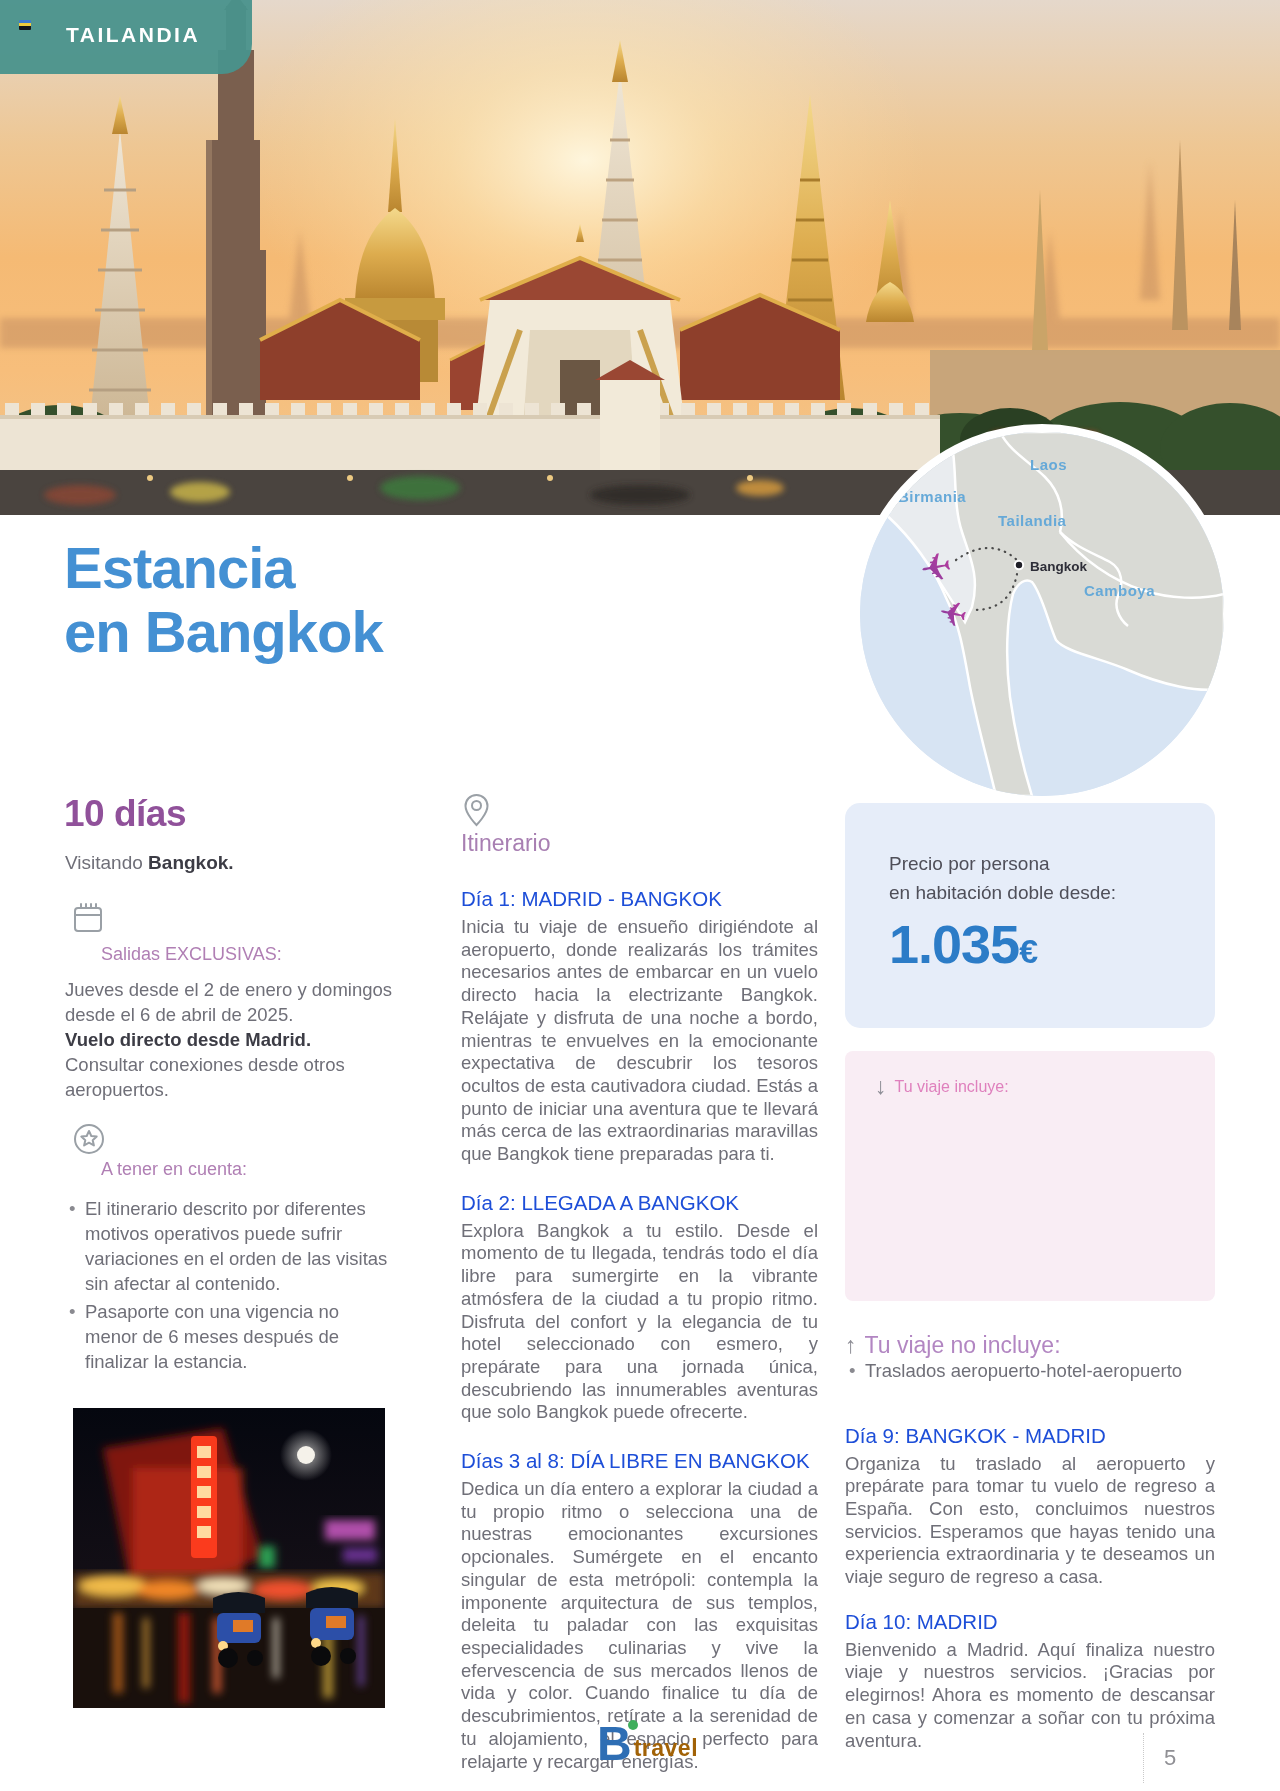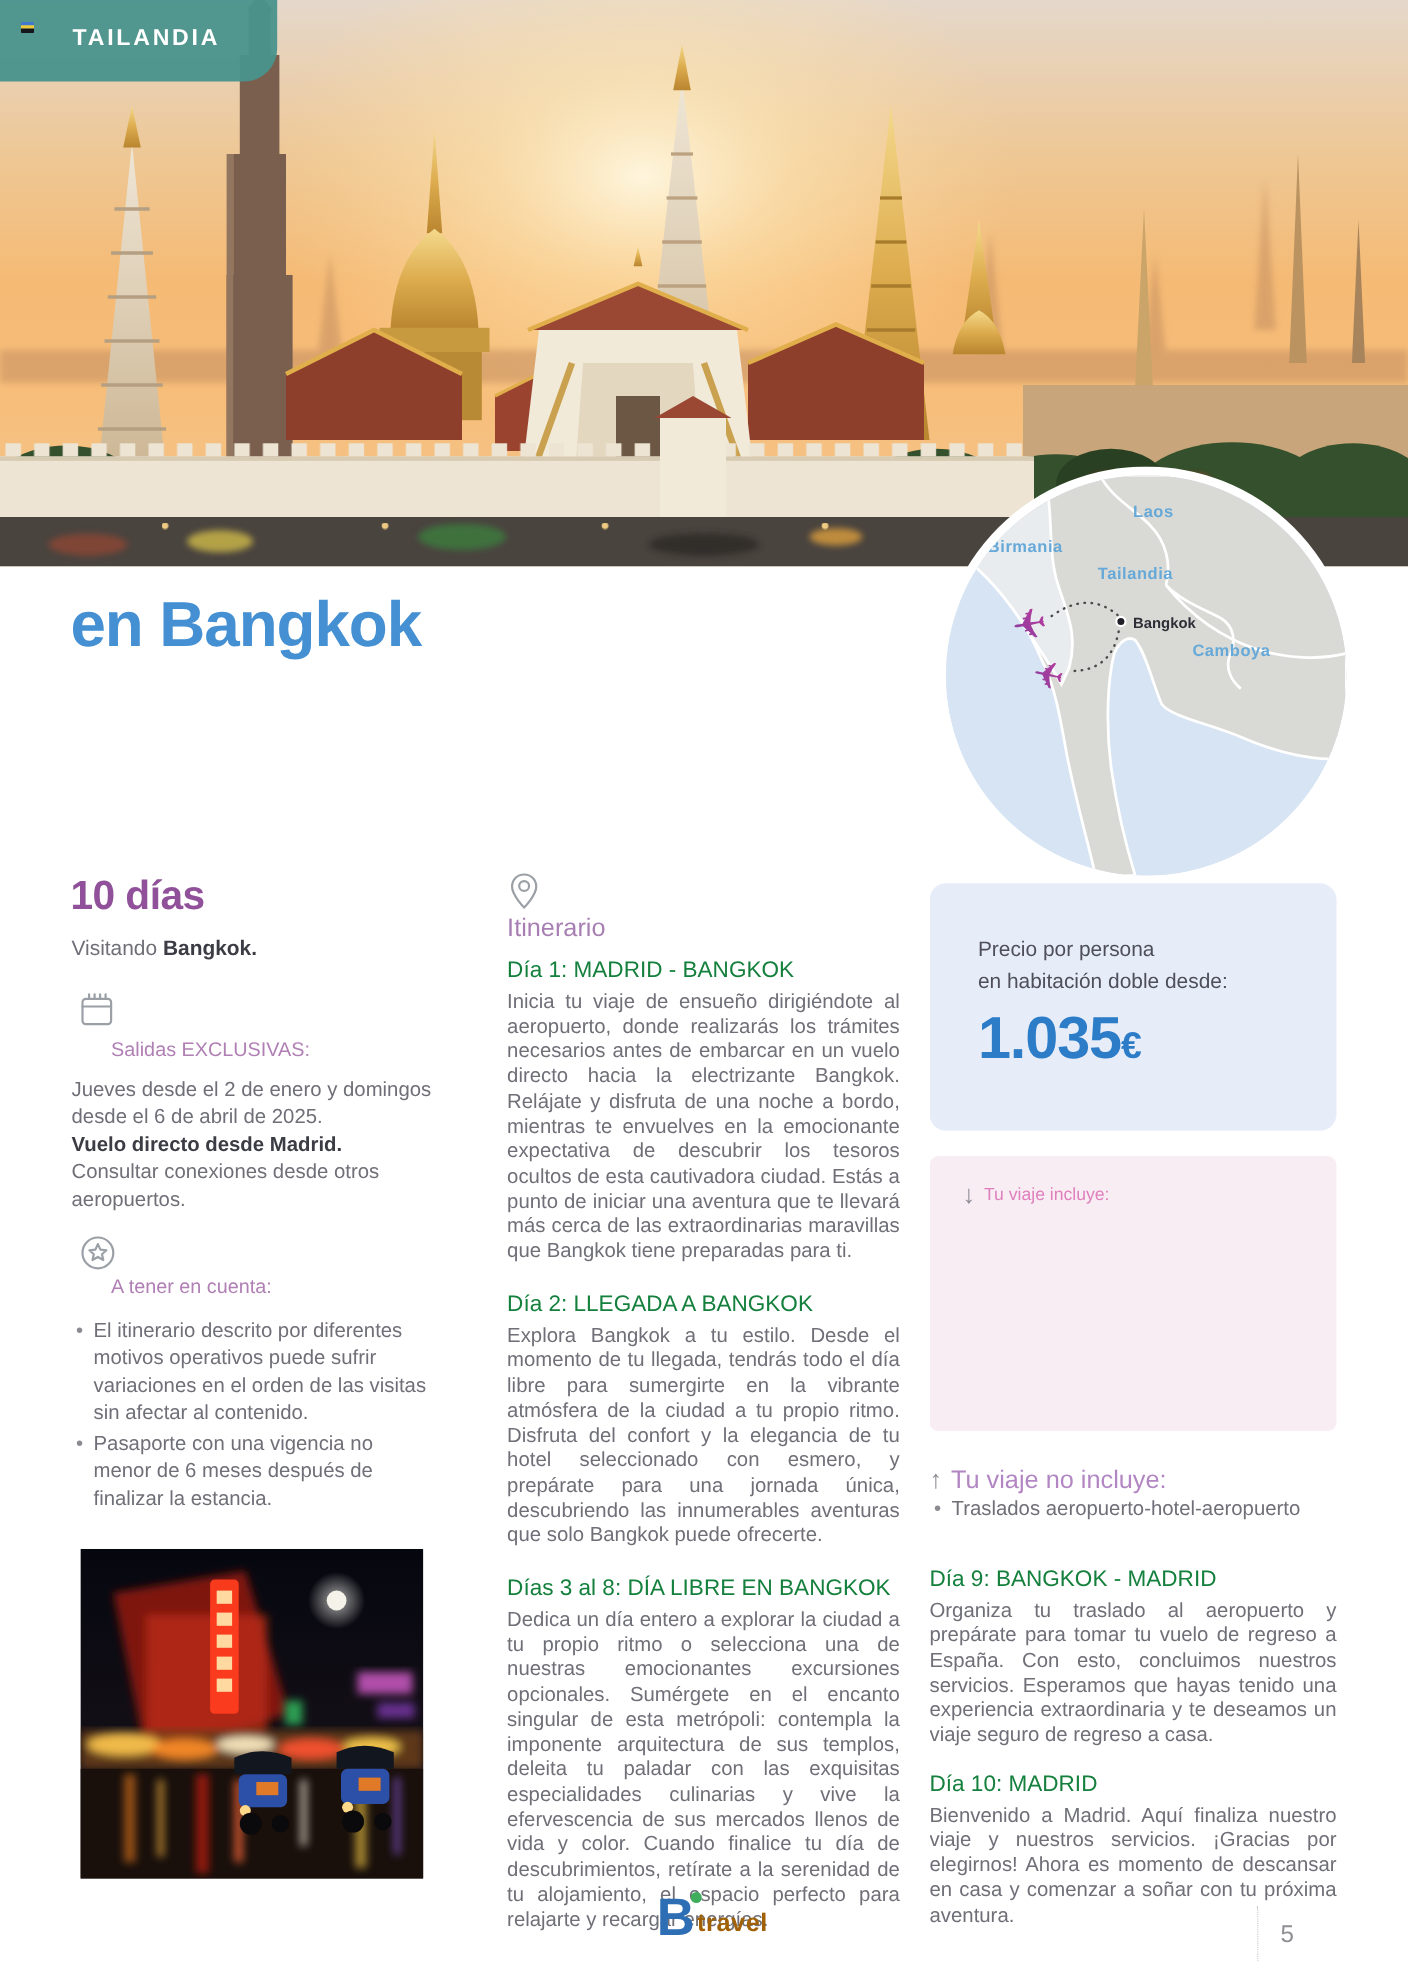--- a/index.html
+++ b/index.html
@@ -27,21 +27,21 @@
 
   
   .page-title{left:64px;top:536px;color:#4490d3;font-size:58px;font-weight:800;
         line-height:64px;letter-spacing:-1px;z-index:4;}
 
   
   .body-txt{font-size:18.5px;line-height:24px;color:#6f6f78;}
   .just{text-align:justify;}
   .bold-dark{color:#3c3c45;font-weight:bold;}
   .mauve-h{font-size:18px;color:#b07fb4;margin-left:36px;}
-  .day-h{font-size:20.5px;color:#15803d;margin:0 0 5px 0;}
+  .day-h{font-size:20.5px;color:#1d4ed8;margin:17px 0 5px 0;}
   ul.dots{list-style:none;margin:0;padding:0;}
   ul.dots li{position:relative;padding-left:20px;margin-bottom:3px;}
   ul.dots li::before{content:"•";position:absolute;left:4px;color:#8a8a90;}
 
   
   .duration{left:64px;top:793px;font-size:37px;font-weight:800;color:#90519a;
         letter-spacing:-.5px;z-index:4;}
   .visiting{left:65px;top:852px;font-size:19px;color:#6f6f78;z-index:4;}
   .cal-icon{left:72px;top:901px;z-index:4;}
   .dep-title{left:65px;top:944px;z-index:4;}
@@ -280,20 +280,21 @@
         <path d="M 157 142 Q 150 178 114 178"></path>
       </g>
       <circle cx="159" cy="133" r="4.2" fill="#1f1f28" stroke="#ffffff" stroke-width="2"></circle>
       <text class="map-city" x="170" y="139">Bangkok</text>
       <text font-size="38" text-anchor="middle" fill="url(#plane)" transform="translate(76,136) scale(-1,1) rotate(10)" dy="13">✈</text>
       <text font-size="34" text-anchor="middle" fill="url(#plane)" transform="translate(93,182) scale(-1,1) rotate(-12)" dy="12">✈</text>
     </svg>
   </div>
 
   <div class="abs page-title">
+    <div>Estancia</div>
     <div>en Bangkok</div>
   </div>
 
   <div class="abs duration">10 días</div>
 
   <div class="abs visiting">
     <span>Visitando </span><span class="bold-dark">Bangkok.</span>
   </div>
 
   <div class="abs cal-icon">

